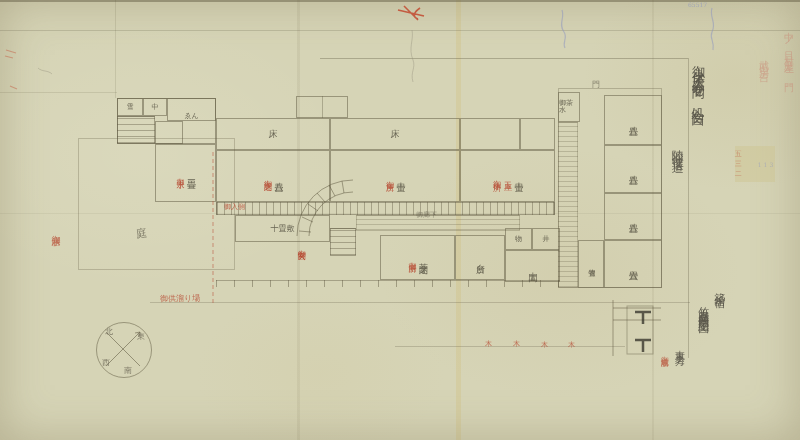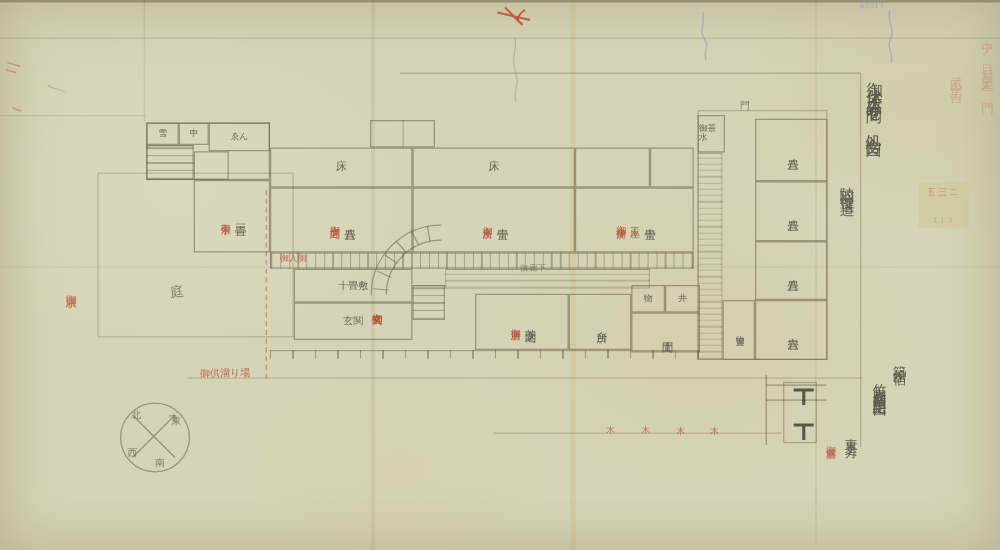--- a/index.html
+++ b/index.html
@@ -30,21 +30,21 @@
   .ticks{position:absolute;border-top:1px solid rgba(92,85,62,.4);
          background:repeating-linear-gradient(90deg, rgba(92,85,62,.45) 0 1px, transparent 1px 18px);z-index:2;}
   .vcol{position:absolute;writing-mode:vertical-rl;text-orientation:upright;color:#46433a;z-index:4;line-height:1.15;}
   .redtxt{position:absolute;color:#b5432c;z-index:4;line-height:1.1;}
   .fadedred{color:#c98875;opacity:.55;}
   .bluetxt{position:absolute;color:#8a93c0;opacity:.65;z-index:4;}
   .compass{position:absolute;left:96px;top:322px;width:54px;height:54px;border:1px solid rgba(92,85,62,.5);
            border-radius:50%;z-index:3;}
   .compass span{position:absolute;font-size:8px;color:#6b6655;opacity:.8;}
   .stamp{position:absolute;left:735px;top:146px;width:40px;height:36px;background:rgba(205,195,140,.4);
-         z-index:1;display:flex;flex-direction:column;align-items:center;justify-content:center;gap:14px;}
+         z-index:1;display:flex;align-items:center;justify-content:center;gap:14px;}
   .stamp .sr{color:#c2614a;opacity:.55;font-size:7px;letter-spacing:2px;}
   .stamp .sb{color:#8a93c0;opacity:.5;font-size:6px;letter-spacing:2px;}
   svg.overlay{position:absolute;left:0;top:0;z-index:3;pointer-events:none;}
   .glabel{position:absolute;color:#4a4638;z-index:4;}
 </style>
 </head>
 <body>
 
 <div id="paper">
 
@@ -61,21 +61,21 @@
   <div class="room f" style="left:78px;top:138px;width:157px;height:132px;border-color:rgba(92,85,62,.28);"></div>
   <div class="glabel" style="left:136px;top:226px;font-size:11px;opacity:.6;transform:rotate(-8deg);">庭</div>
 
   <div class="room" style="left:117px;top:98px;width:99px;height:46px;"></div>
   <div class="room" style="left:117px;top:98px;width:26px;height:18px;">
       <span class="k" style="font-size:7px;">雪</span>
     </div>
   <div class="room" style="left:143px;top:98px;width:24px;height:18px;">
       <span class="k" style="font-size:7px;">中</span>
     </div>
-  <div class="room" style="left:167px;top:98px;width:49px;height:23px;">
+  <div class="room" style="left:167px;top:98px;width:49px;height:23px;align-items:flex-end;">
       <span class="k" style="font-size:7px;">ゑん</span>
     </div>
   <div class="hatch hatch-h" style="left:117px;top:116px;width:38px;height:28px;"></div>
   <div class="room" style="left:155px;top:121px;width:28px;height:23px;"></div>
   <div class="room" style="left:155px;top:144px;width:61px;height:58px;">
     <span class="redl vtext">御手水</span>
     <span class="k vtext">三畳</span>
   </div>
 
   <div class="room" style="left:296px;top:96px;width:52px;height:22px;"></div>
@@ -102,23 +102,20 @@
     <span class="redl vtext">御小休所</span>
     <span class="redl vtext">玉座</span>
     <span class="k vtext">十畳</span>
   </div>
 
   <div class="hatch hatch-v" style="left:216px;top:202px;width:339px;height:13px;"></div>
   <div class="redtxt" style="left:224px;top:204px;font-size:7px;opacity:.8;">御入側</div>
 
   <div class="room" style="left:235px;top:215px;width:95px;height:27px;">
       <span class="k" style="font-size:8px;">十畳敷</span>
-    </div>
-  <div class="room" style="left:235px;top:242px;width:95px;height:30px;">
-      <span class="k" style="font-size:8px;">玄関</span>
     </div>
   <div class="hatch hatch-h" style="left:330px;top:228px;width:26px;height:28px;"></div>
   <div class="redtxt vtext" style="left:296px;top:244px;font-size:8px;writing-mode:vertical-rl;text-orientation:upright;">御玄関</div>
 
   <div class="hatch hatch-soft" style="left:356px;top:215px;width:164px;height:16px;"></div>
   <div class="glabel" style="left:416px;top:210px;font-size:7px;opacity:.5;">御廊下</div>
 
   <div class="room" style="left:380px;top:235px;width:75px;height:45px;">
     <span class="redl vtext">御膳所</span>
     <span class="k vtext">茶之間</span>

